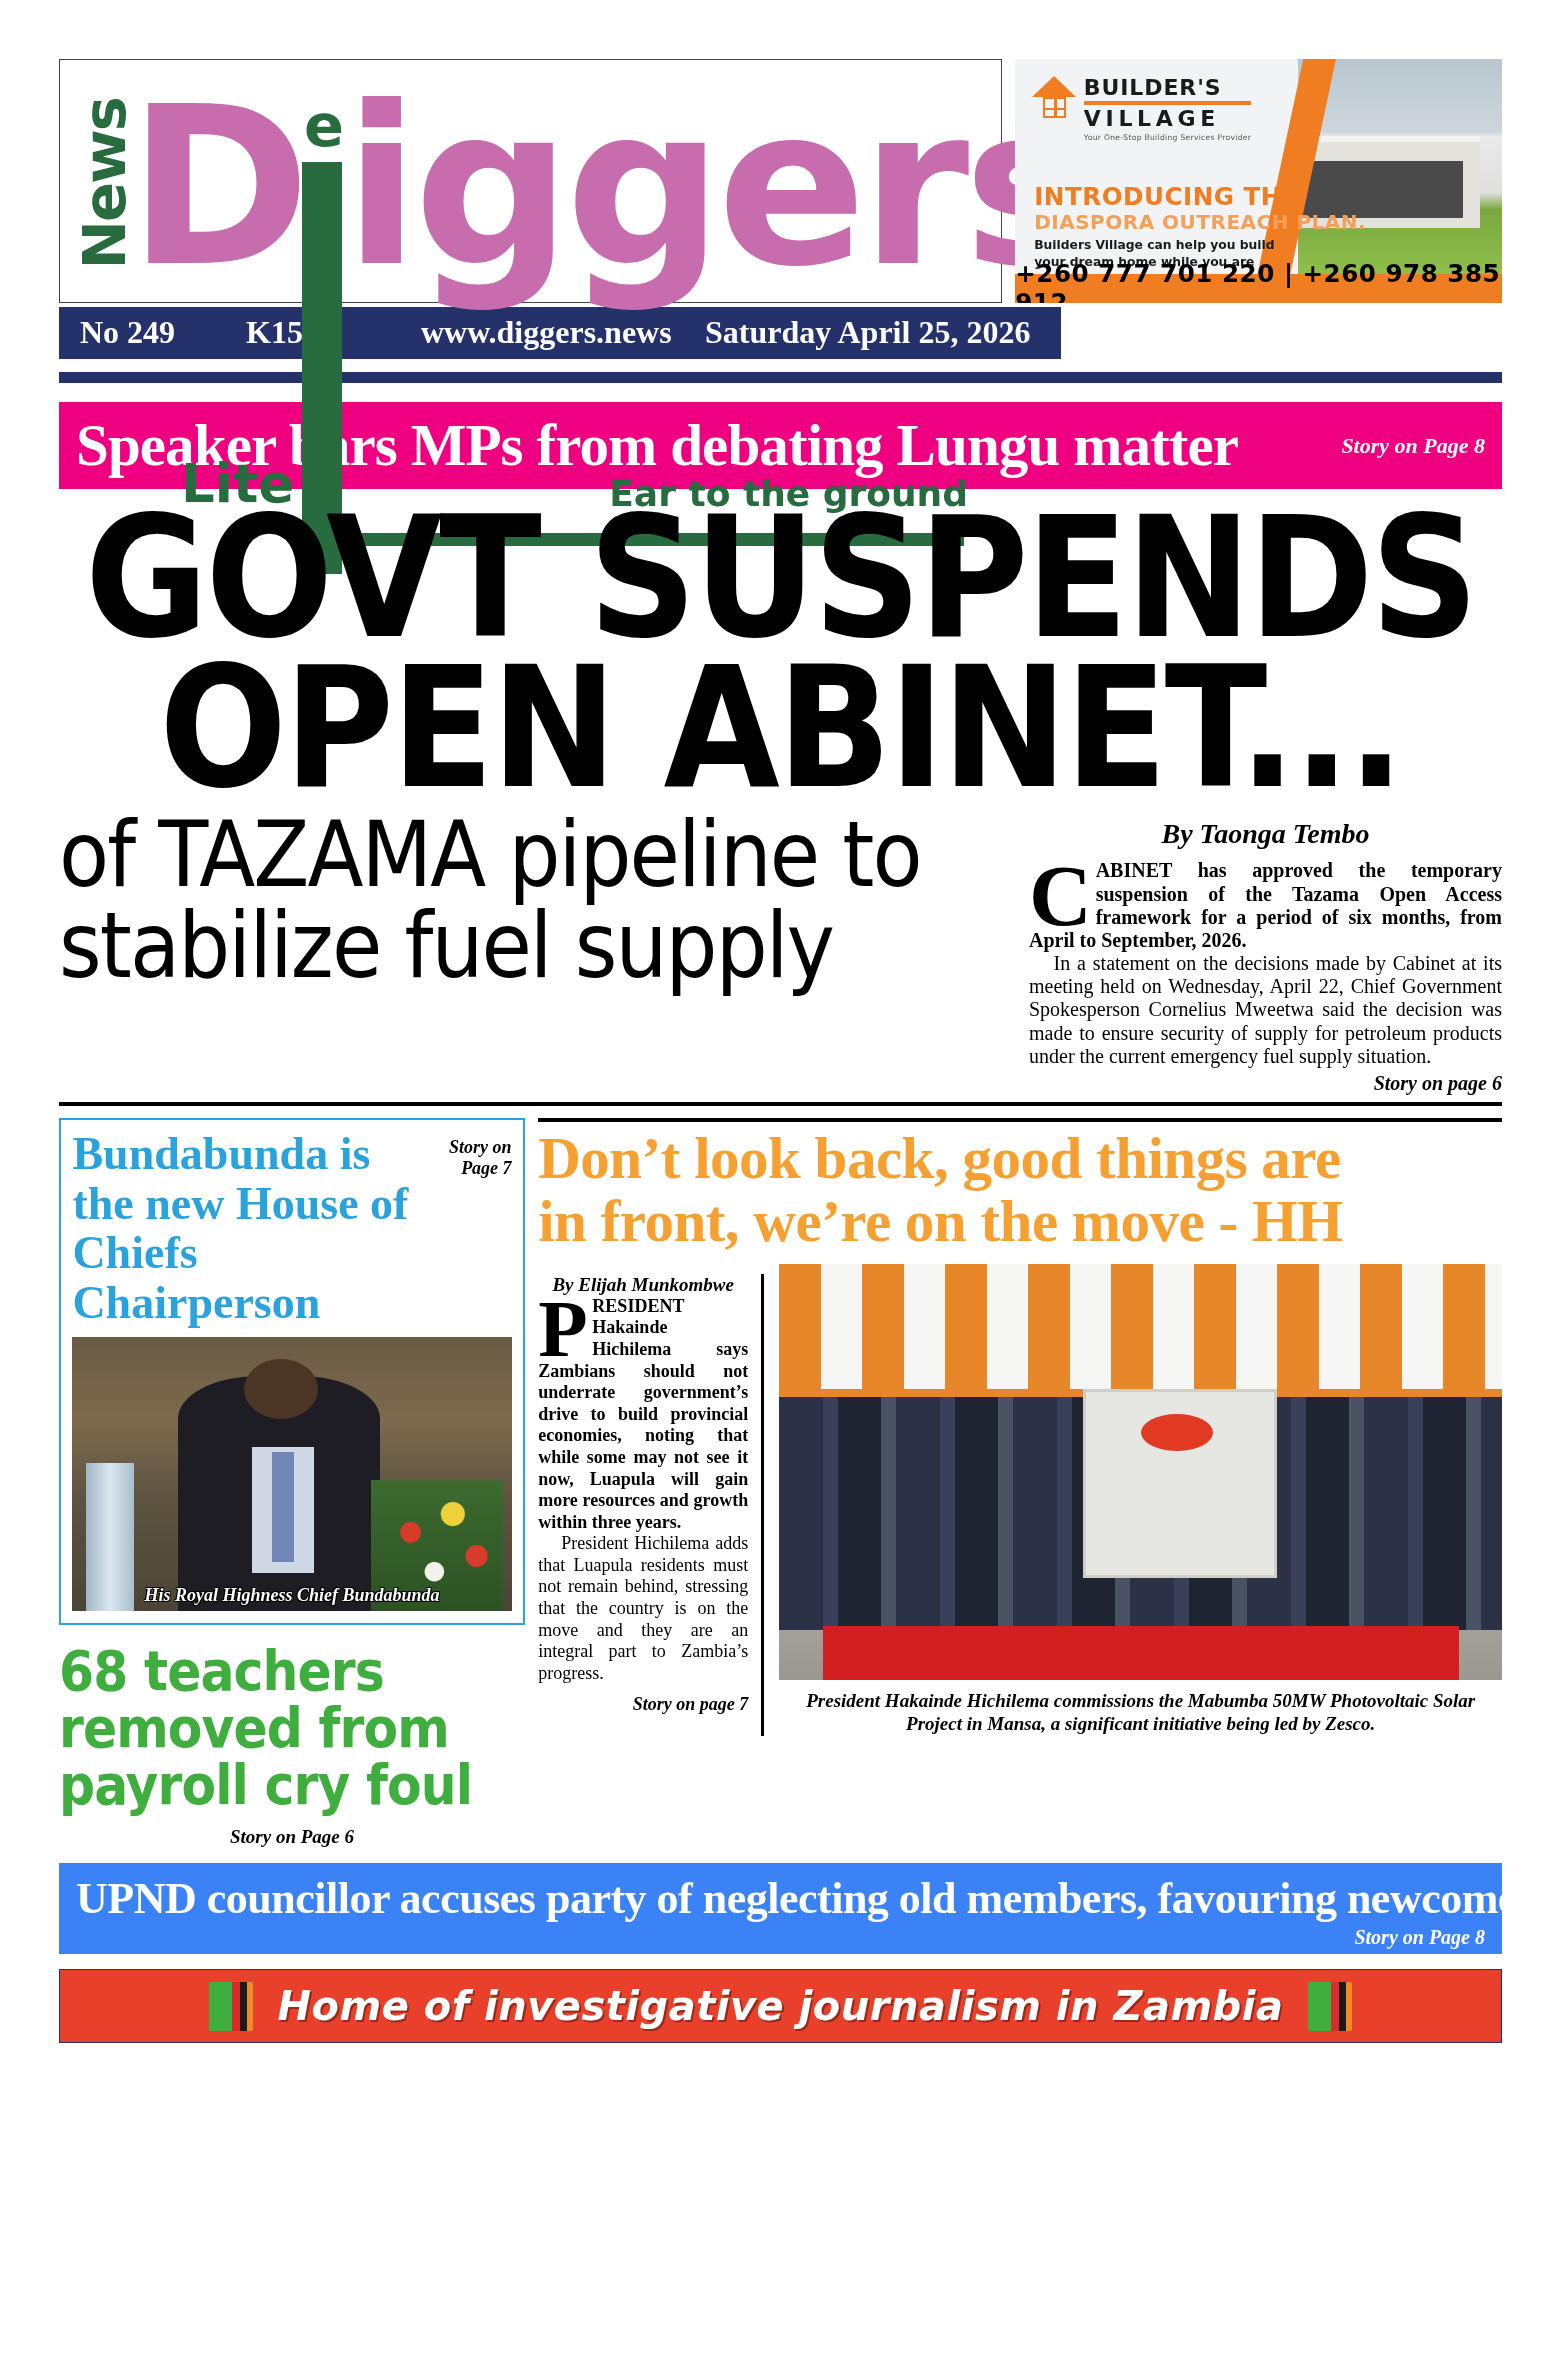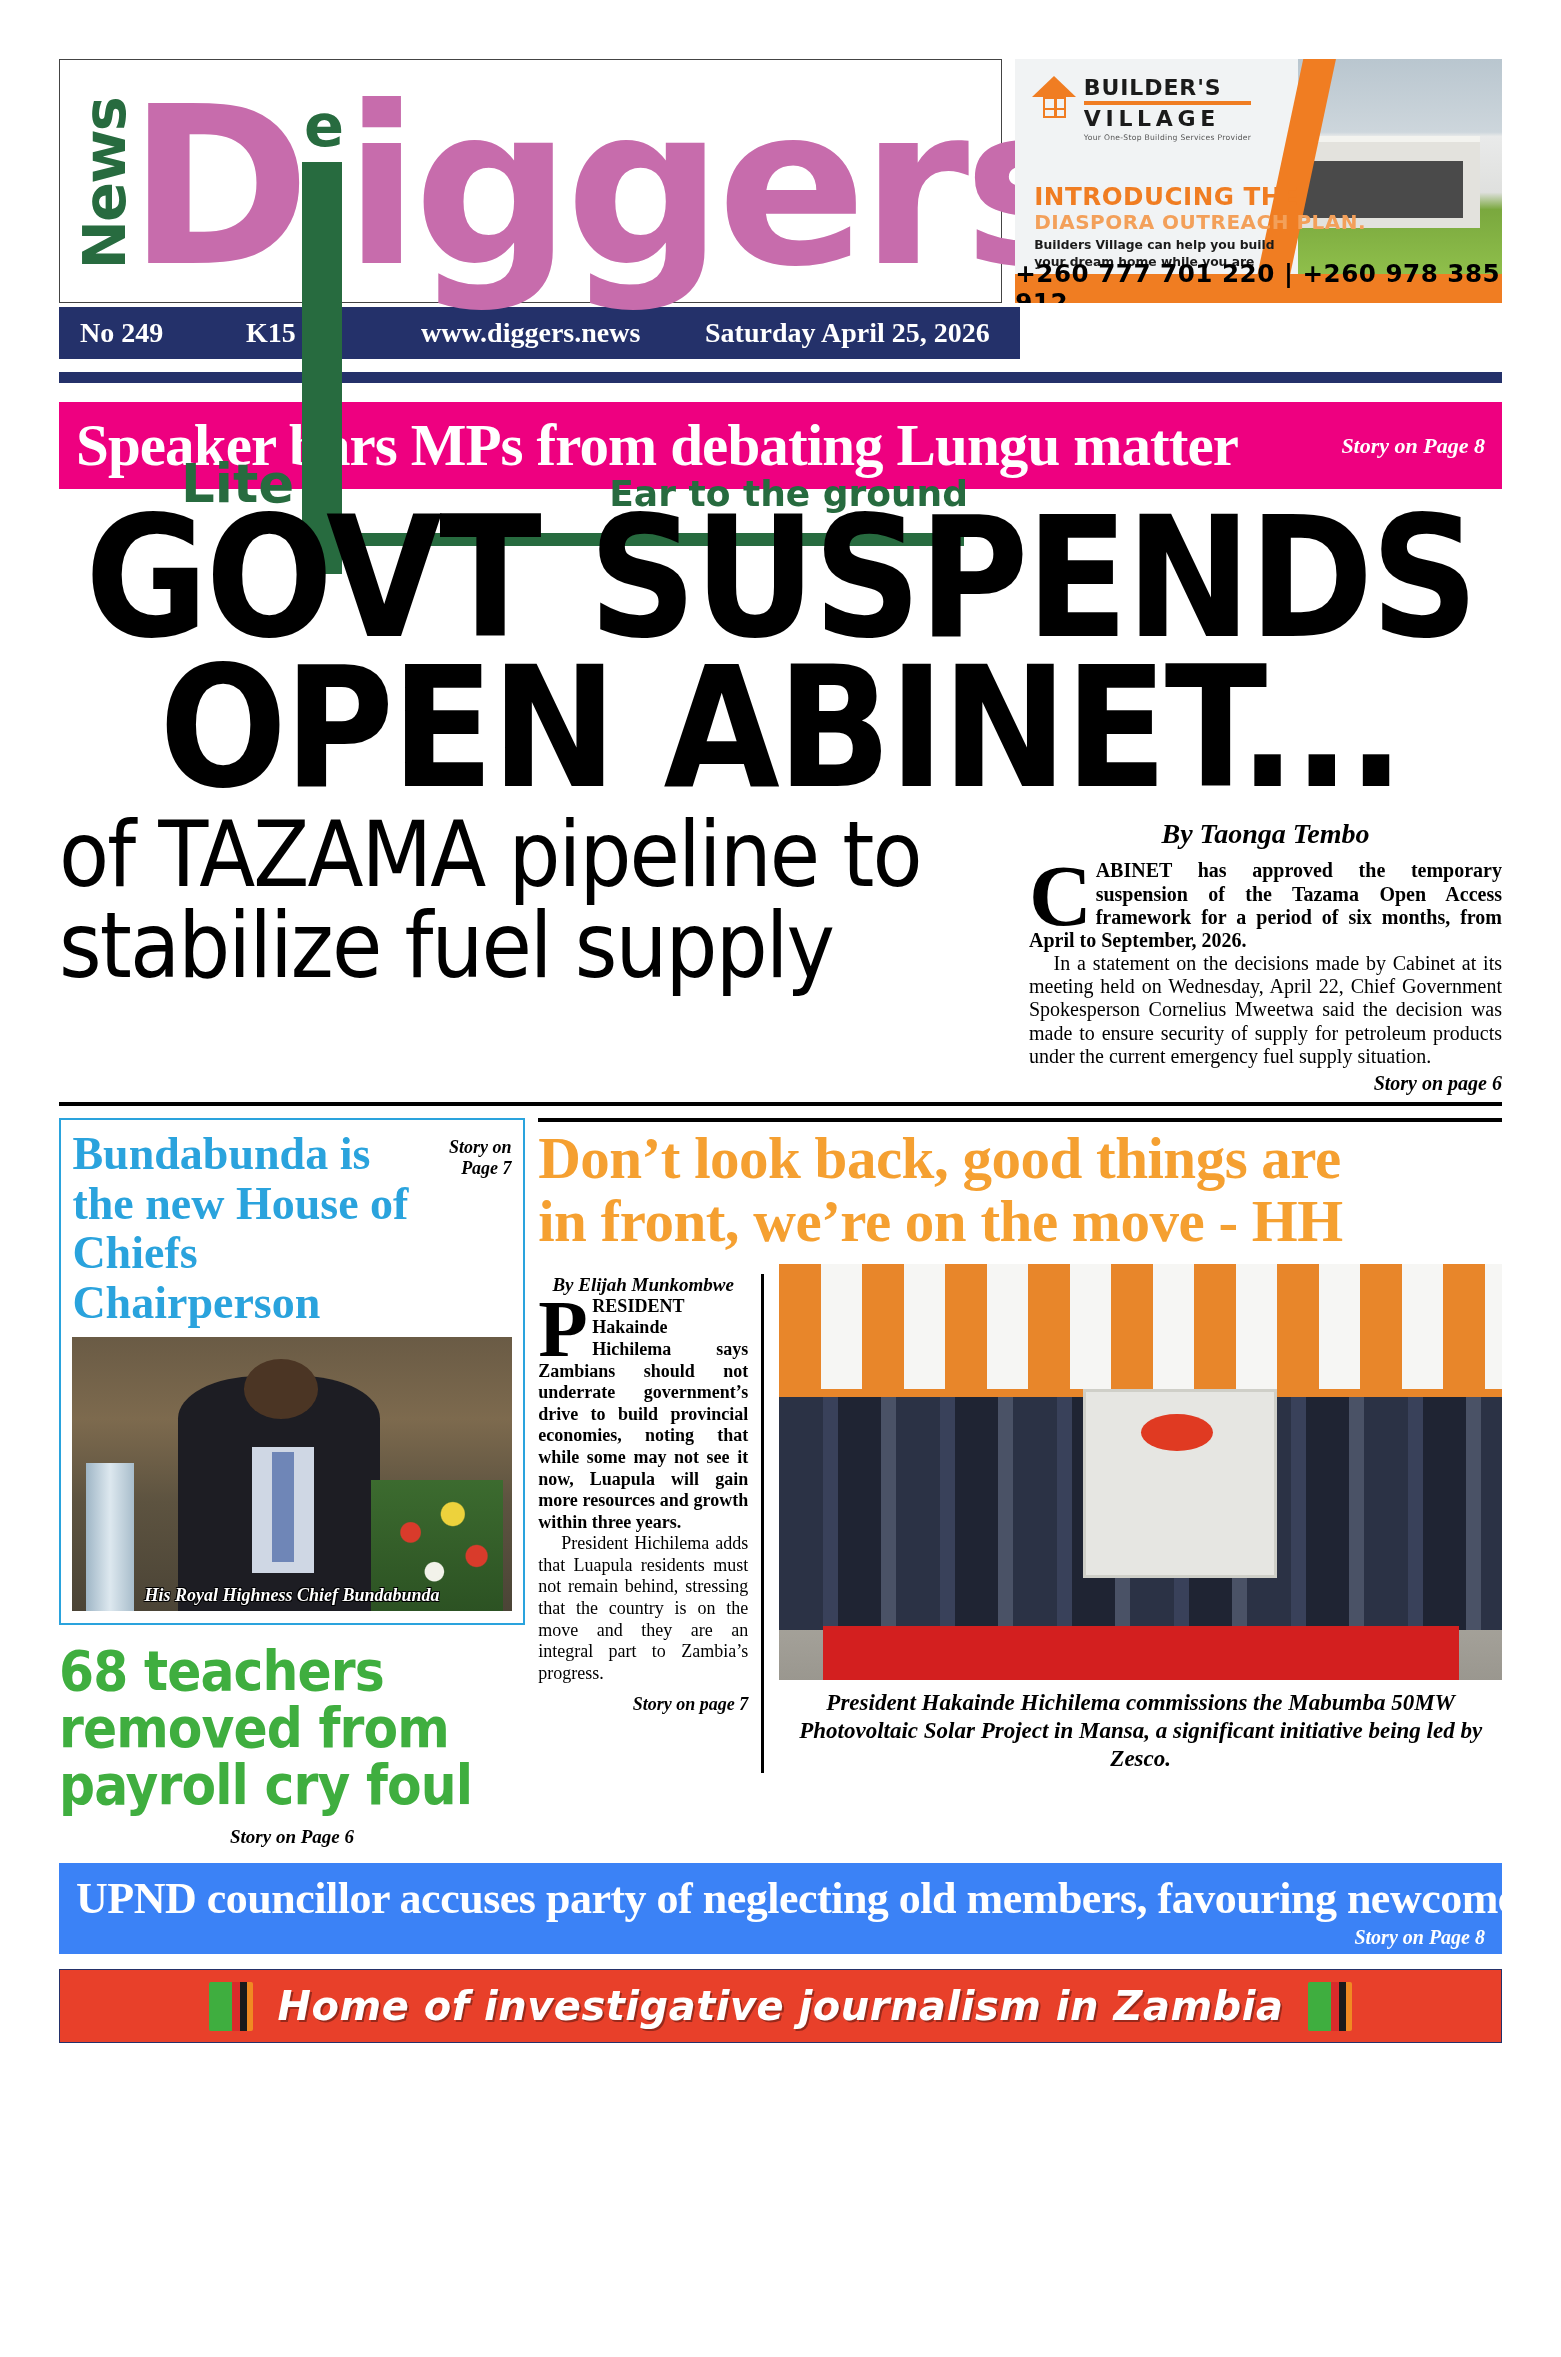--- a/index.html
+++ b/index.html
@@ -80,21 +80,21 @@
         repeating-linear-gradient(0deg,#111 0 5.7px,#fff 5.7px 11.4px);
       background-blend-mode:multiply;background-color:#fff;}
   .qr b{position:absolute;width:24.6px;height:24.6px;border:5.7px solid #111;background:#fff;box-sizing:border-box;}
   .qr b.tl{left:1.9px;top:1.9px;} .qr b.tr{right:1.9px;top:1.9px;}
   .ad-phone{position:absolute;left:0;right:0;bottom:0;height:12%;background:#f07d22;color:#000000;
      font-family:"DejaVu Sans", sans-serif;font-weight:bold;font-size:24.6px;display:flex;align-items:center;justify-content:center;z-index:6;letter-spacing:0.5px;}
 
   
   .inforow{display:flex;gap:13.2px;margin-top:3.8px;}
   .infobar{flex:0 0 943px;background:#24316a;color:#fff;height:52px;display:flex;align-items:center;
-    font-family:"Liberation Serif", serif;font-weight:bold;font-size:28px;box-sizing:border-box;padding:0 21px;}
+    font-family:"Liberation Serif", serif;font-weight:bold;font-size:32px;box-sizing:border-box;padding:0 21px;}
   .infobar span{white-space:nowrap;}
   .ib1{flex:0 0 166px;} .ib2{flex:0 0 175px;} .ib3{flex:0 0 284px;} .ib4{flex:1 1 auto;text-align:right;padding-right:9.5px;}
   .inforow .spacer{flex:1 1 auto;}
 
   .thickrule{height:11.4px;background:#24316a;margin-top:13.2px;}
 
   
   .pinkbar{background:#ee0080;margin-top:19px;height:87px;display:flex;align-items:center;padding:0 17px;box-sizing:border-box;}
   .pinkbar .t{font-family:"Liberation Serif", serif;font-weight:bold;font-size:59px;color:#fff;letter-spacing:-0.9px;white-space:nowrap;}
   .pinkbar .s{margin-left:auto;font-family:"Liberation Serif", serif;font-style:italic;font-weight:bold;font-size:22px;color:#fff;}
@@ -156,21 +156,21 @@
   .hh-photo-wrap{flex:1 1 auto;}
   .photo2{height:416px;position:relative;overflow:hidden;background:linear-gradient(#cfd6dd 0%,#dde3e8 40%,#b8b5ad 62%,#9a978f 100%);}
   .photo2 .tent{position:absolute;left:0;right:0;top:0;height:30%;
      background:repeating-linear-gradient(90deg,#e8862a 0 42px,#f6f6f4 42px 83px);}
   .photo2 .tent2{position:absolute;left:0;right:0;top:30%;height:8%;background:#e8862a;}
   .photo2 .board{position:absolute;left:42%;top:30%;width:26%;height:44%;background:#e6e6e2;border:3.8px solid #cfcfc8;}
   .photo2 .ribbon{position:absolute;left:50%;top:36%;width:10%;height:9%;background:#e03a22;border-radius:50%;}
   .photo2 .people{position:absolute;left:0;right:0;bottom:12%;height:56%;
      background:repeating-linear-gradient(90deg,#2b3245 0 44px,#39415a 44px 59px,#1f2433 59px 102px,#4a5266 102px 117px);}
   .photo2 .carpet{position:absolute;left:6%;right:6%;bottom:0;height:13%;background:#d31f1f;}
-  .cap2{margin-top:9.5px;text-align:center;font-family:"Liberation Serif",serif;font-style:italic;font-weight:bold;font-size:23px;line-height:1.22;}
+  .cap2{margin-top:9.5px;text-align:center;font-family:"Liberation Serif",serif;font-style:italic;font-weight:bold;font-size:19px;line-height:1.22;}
 
   
   .bluebar{margin-top:15px;background:#3b82f6;padding:9.5px 17px 5.7px 17px;box-sizing:border-box;}
   .bluebar .t{font-family:"Liberation Serif",serif;font-weight:bold;font-size:44px;color:#fff;letter-spacing:-0.5px;white-space:nowrap;}
   .bluebar .s{text-align:right;font-family:"Liberation Serif",serif;font-style:italic;font-weight:bold;font-size:20px;color:#fff;margin-top:1.9px;}
   .redbar{margin-top:15px;border:1.9px solid #24316a;background:#e8402a;height:74px;display:flex;align-items:center;justify-content:center;gap:24.6px;box-sizing:border-box;}
   .redbar .t{font-family:"DejaVu Sans", sans-serif;font-weight:bold;font-style:italic;font-size:40px;color:#fff;
      text-shadow:1.9px 1.9px 0 rgba(0,0,0,.35);letter-spacing:0.5px;}
   .flag{width:44px;height:49px;position:relative;display:inline-block;
      background:linear-gradient(90deg,#3fae3f 0 52%,#d92b2b 52% 70%,#1b1b1b 70% 86%,#f08a22 86% 100%);

